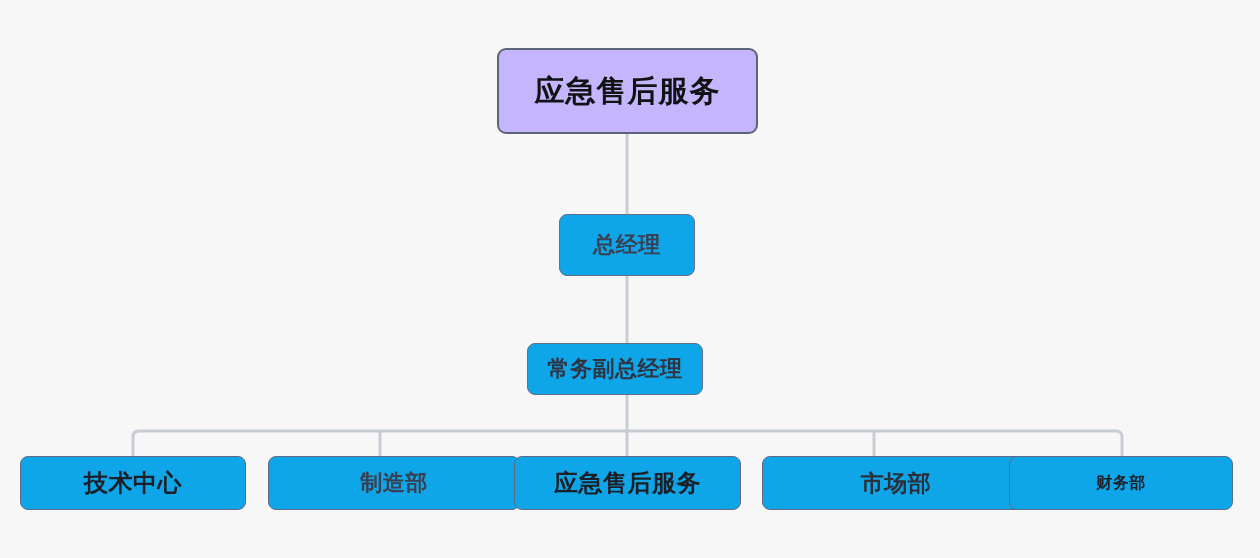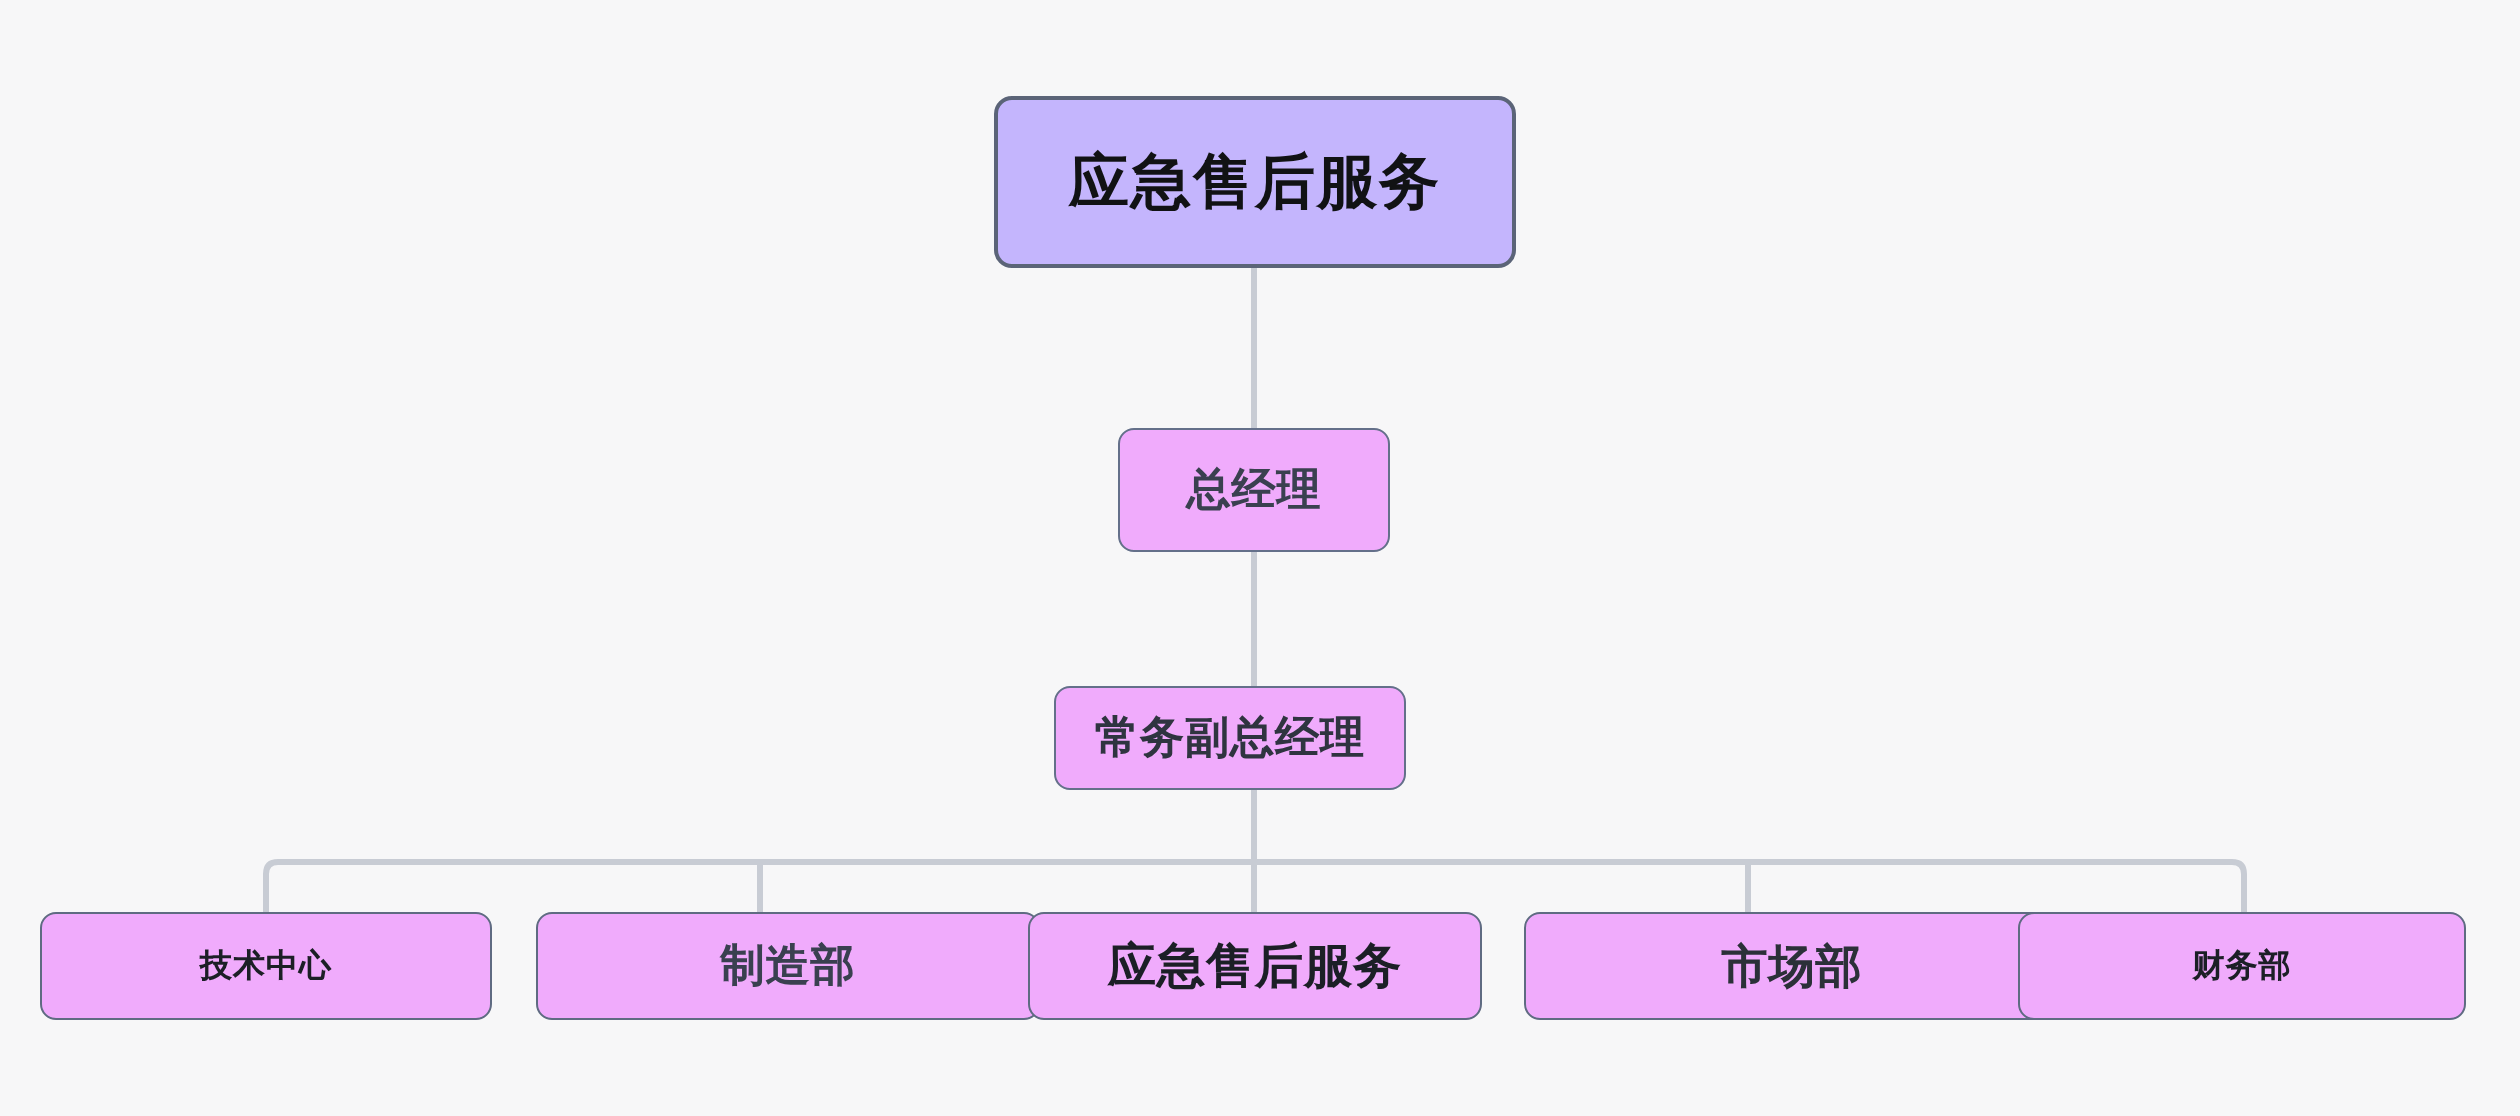--- a/index.html
+++ b/index.html
@@ -23,21 +23,21 @@
     position: absolute;
     left: 0;
     top: 0;
     width: 1260px;
     height: 558px;
     pointer-events: none;
   }
   .node {
     position: absolute;
     box-sizing: border-box;
-    background: #f0abfc;
+    background: #0ea5e9;
     display: flex;
     align-items: center;
     justify-content: center;
     text-align: center;
     white-space: nowrap;
     letter-spacing: 0.5px;
   }
   
   .node-root {
     left: 497px;
@@ -79,21 +79,21 @@
   }
   
   .node-leaf {
     top: 456px;
     height: 54px;
     border: 1.5px solid #5f6b82;
     border-radius: 8px;
     font-weight: bold;
     color: #2f3440;
   }
-  .leaf-0 { left: 20px;   width: 226px; font-size: 16px; color: #1c1f26; }
+  .leaf-0 { left: 20px;   width: 226px; font-size: 24px; color: #1c1f26; }
   .leaf-1 { left: 268px;  width: 252px; font-size: 22px; color: #3a4050; }
   .leaf-2 { left: 514px;  width: 227px; font-size: 24px; color: #1c1f26; }
   .leaf-3 { left: 762px;  width: 268px; font-size: 23px; color: #2b3038; }
   .leaf-4 { left: 1009px; width: 224px; font-size: 16px; color: #1c1f26; }
 </style>
 </head>
 <body>
 
 <div id="chart-root">
 

